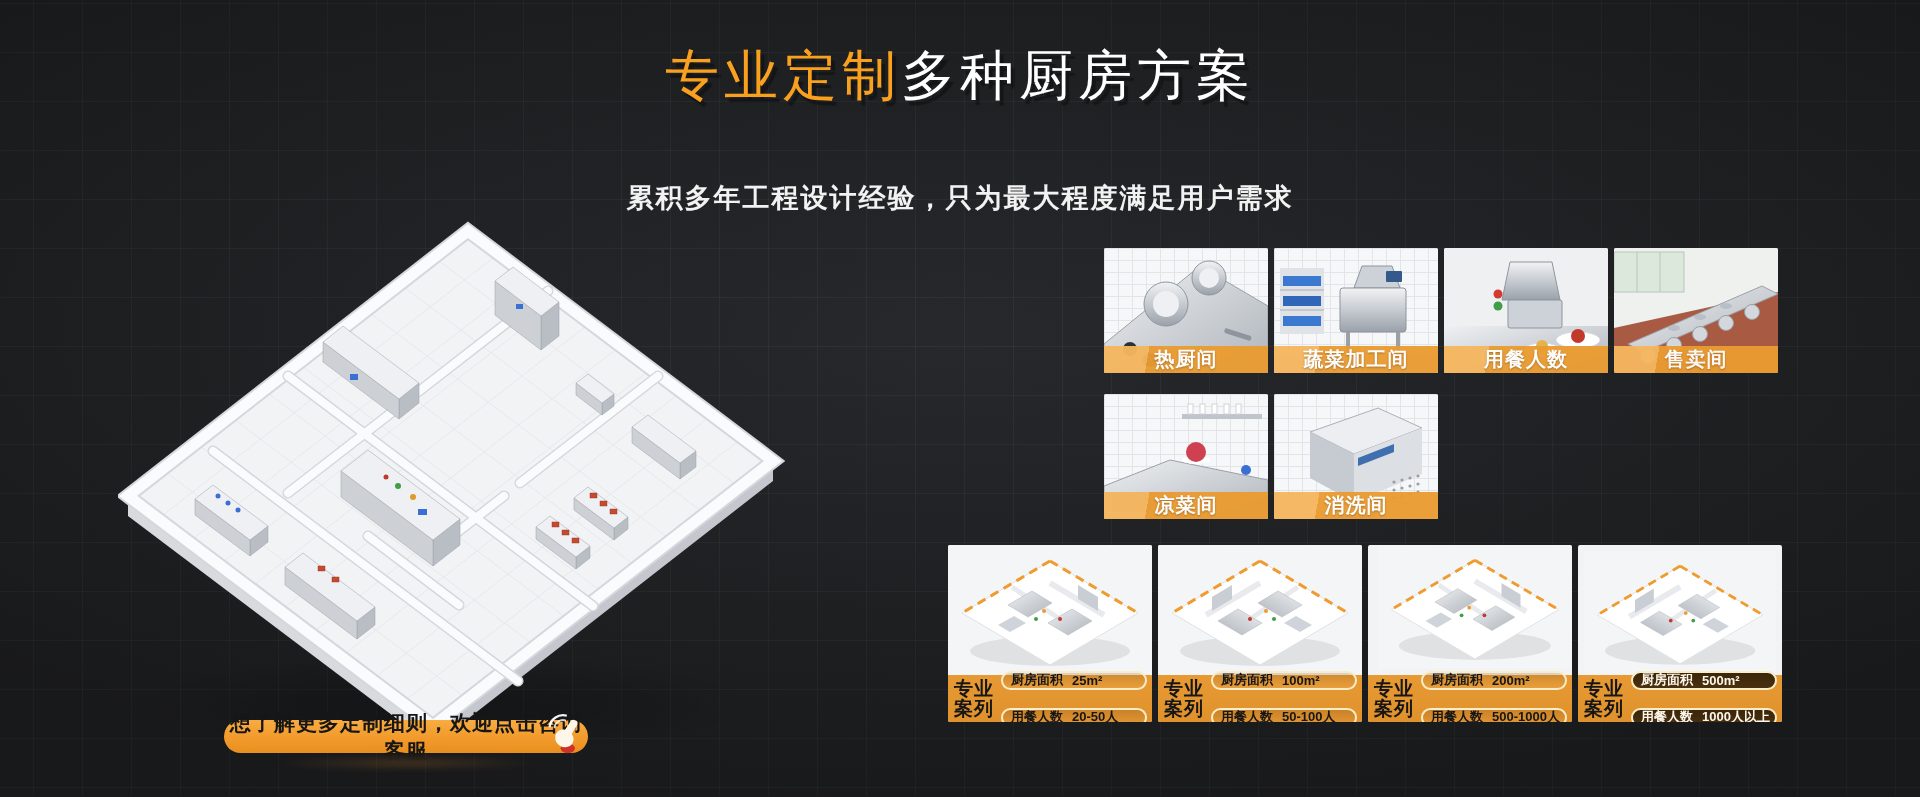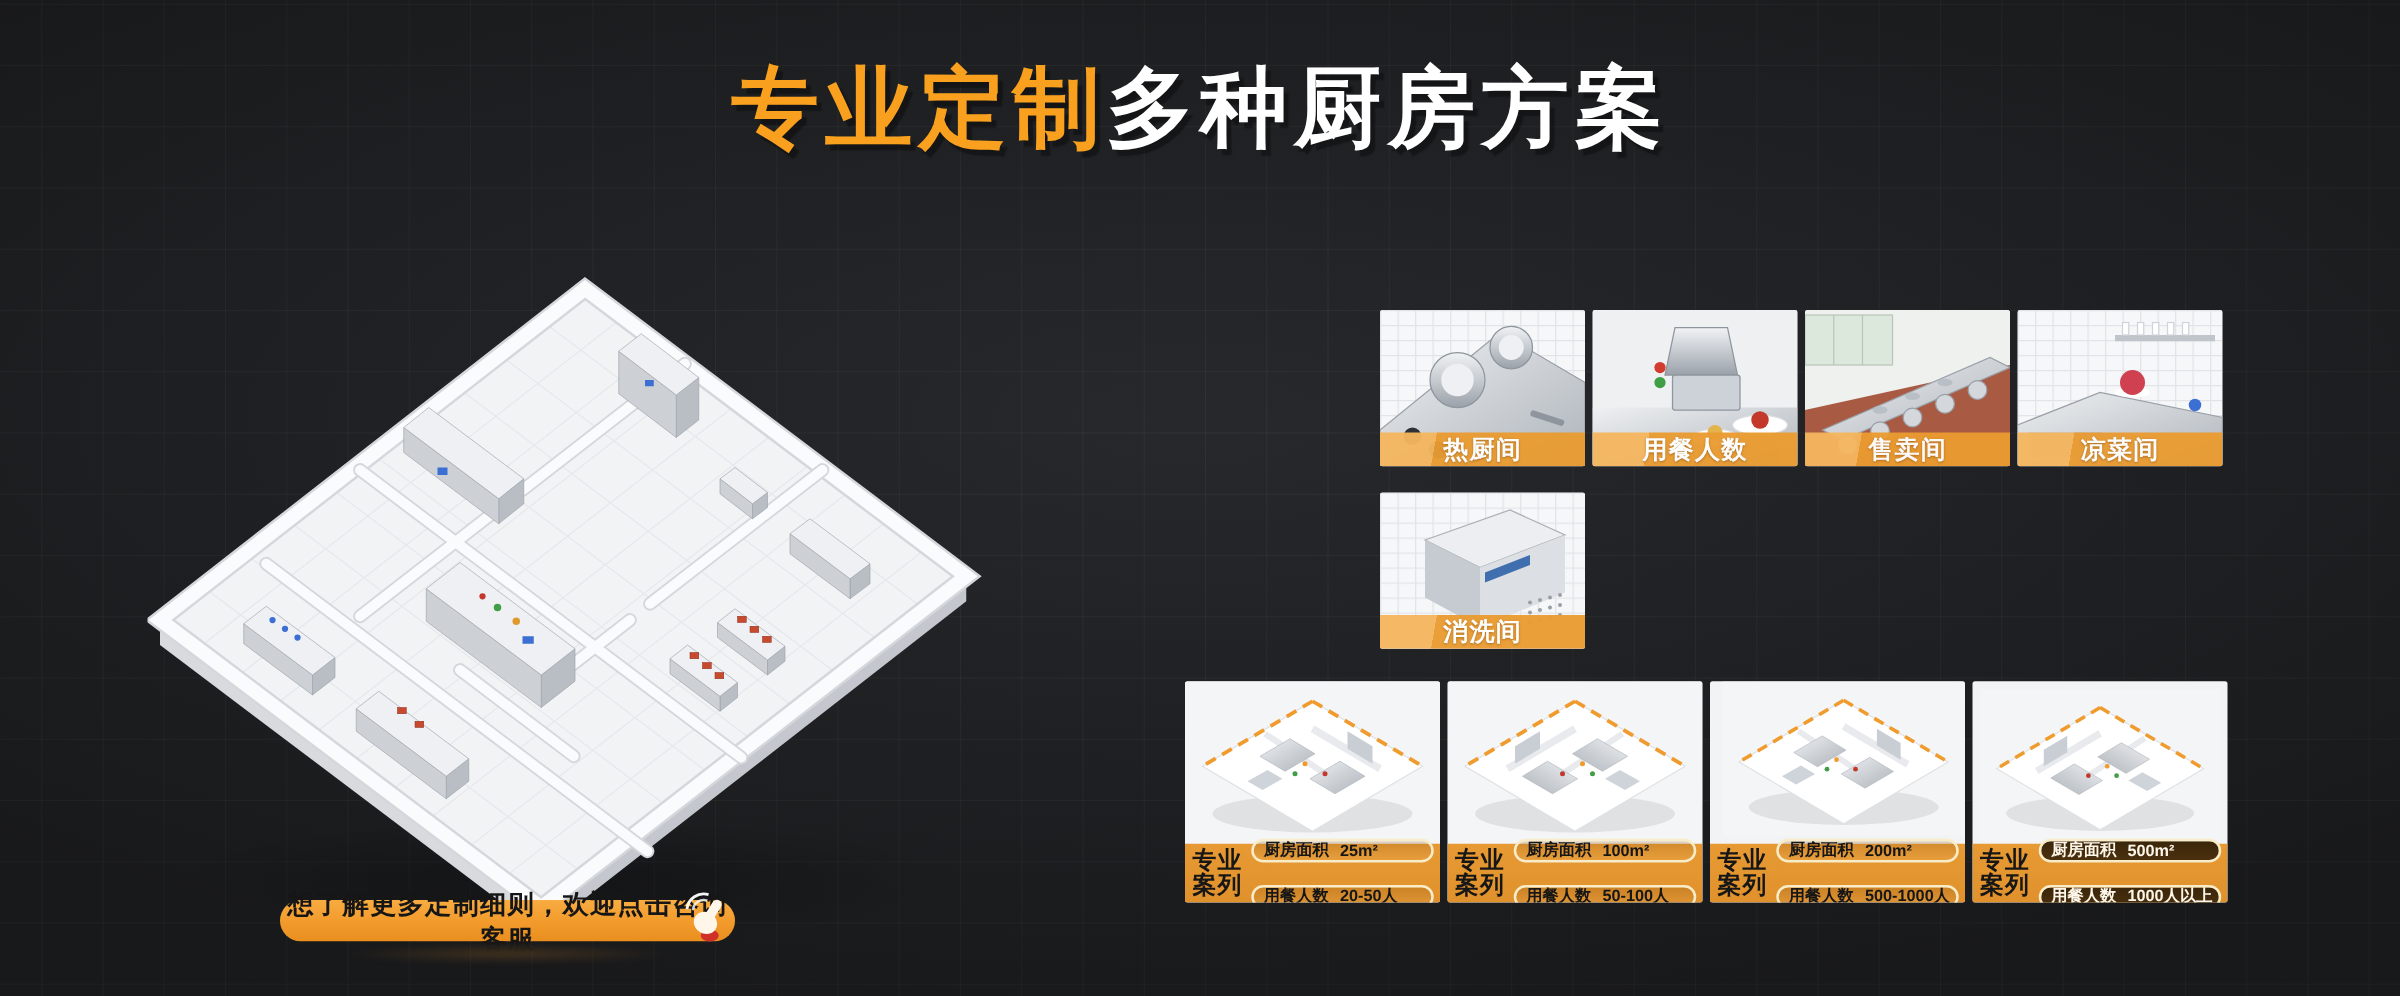--- a/index.html
+++ b/index.html
@@ -14,21 +14,21 @@
     background:
       linear-gradient(rgba(255,255,255,.045) 1px, transparent 1px) 0 3px/49px 49px,
       linear-gradient(90deg, rgba(255,255,255,.045) 1px, transparent 1px) 33px 0/49px 49px,
       var(--bg);
   }
   .stage::before{content:'';position:absolute;inset:0;
     background:radial-gradient(ellipse 70% 60% at 50% 42%, rgba(255,255,255,.02), rgba(0,0,0,.30));
     pointer-events:none;}
   
   .hero-title{position:absolute;top:40px;left:0;width:100%;text-align:center;
-    font-size:70px;font-weight:700;letter-spacing:5px;color:var(--text-light);
+    font-size:54px;font-weight:400;letter-spacing:5px;color:var(--text-light);
     text-shadow:4px 5px 1px rgba(0,0,0,.35);white-space:nowrap;}
   .hero-title .hl{color:var(--accent);}
   .hero-sub{position:absolute;top:180px;left:0;width:100%;text-align:center;
     font-size:27px;font-weight:600;letter-spacing:2px;color:#F2F2F2;}
   
   .floorplan{position:absolute;left:118px;top:206px;width:680px;height:550px;}
   
   .cta{position:absolute;left:224px;top:720px;width:364px;height:33px;border:0;cursor:pointer;
     border-radius:17px;background:linear-gradient(180deg,#F8AC41,var(--button-orange) 55%,#E88F1F);
     display:flex;align-items:center;justify-content:center;
@@ -104,20 +104,21 @@
         <circle cx="112" cy="74" r="2" fill="#c2392c"></circle>
         <circle cx="88" cy="74" r="2" fill="#3f9e46"></circle>
     </symbol>
   </defs>
 </svg>
 
 <div class="stage">
 
   <h1 class="hero-title"><span class="hl">专业定制</span><span>多种厨房方案</span></h1>
 
+  <p class="hero-sub">累积多年工程设计经验，只为最大程度满足用户需求</p>
 
   <svg class="floorplan" viewBox="0 0 680 550">
     <ellipse cx="330" cy="498" rx="318" ry="50" fill="url(#gShadow)" opacity=".55"></ellipse>
     <polygon points="10,290 315,520 315,540 10,310" fill="#d8dade"></polygon>
     <polygon points="315,520 655,255 655,275 315,540" fill="#c4c8ce"></polygon>
     <polygon points="350,25 655,255 315,520 10,290" fill="#f2f3f5"></polygon>
     <clipPath id="fpClip">
         <polygon points="350,25 655,255 315,520 10,290"></polygon>
       </clipPath>
     <g clip-path="url(#fpClip)" stroke="#e6e8ec" stroke-width="1">
@@ -210,20 +211,36 @@
           <circle cx="62" cy="56" r="13" fill="#eef0f3"></circle>
         <circle cx="105" cy="30" r="17" fill="url(#gSteel)" stroke="#8f959d"></circle>
           <circle cx="105" cy="30" r="10" fill="#eef0f3"></circle>
         <circle cx="26" cy="101" r="7" fill="#2e3237"></circle>
           <circle cx="46" cy="112" r="7" fill="#2e3237"></circle>
         <rect x="120" y="84" width="28" height="5" rx="2" fill="#8f959d" transform="rotate(18 134 86)"></rect>
       </svg>
       <span class="tile-label">热厨间</span>
     </div>
 
+    <div class="tile">
+      <svg class="tile-art" viewBox="0 0 164 125">
+        <rect width="164" height="125" fill="url(#pTile)"></rect>
+        <rect y="108" width="164" height="17" fill="#e6e8eb"></rect>
+        <rect x="6" y="20" width="44" height="66" fill="#dfe2e6"></rect>
+          <path d="M6 42H50M6 62H50" stroke="#aab0b7"></path>
+        <rect x="9" y="28" width="38" height="10" fill="#3b78cf"></rect>
+          <rect x="9" y="48" width="38" height="10" fill="#2f66b8"></rect>
+          <rect x="9" y="68" width="38" height="10" fill="#3b78cf"></rect>
+        <polygon points="88,18 118,18 126,40 80,40" fill="#cdd2d8" stroke="#8f959d"></polygon>
+        <rect x="66" y="40" width="66" height="44" rx="3" fill="url(#gSteel)" stroke="#8f959d"></rect>
+        <rect x="112" y="23" width="16" height="11" rx="1" fill="#345a8c"></rect>
+        <path d="M74 84V108M124 84V108" stroke="#9aa0a8" stroke-width="4"></path>
+      </svg>
+      <span class="tile-label">蔬菜加工间</span>
+    </div>
 
     <div class="tile">
       <svg class="tile-art" viewBox="0 0 164 125">
         <rect width="164" height="125" fill="#eef0f2"></rect>
         <rect y="78" width="164" height="47" fill="url(#gSteelD)"></rect>
         <polygon points="66,14 108,14 116,52 58,52" fill="url(#gSteel)" stroke="#8f959d"></polygon>
         <rect x="64" y="52" width="54" height="28" rx="2" fill="#cdd2d8" stroke="#8f959d"></rect>
         <circle cx="54" cy="46" r="4.5" fill="#d23b2e"></circle>
           <circle cx="54" cy="58" r="4.5" fill="#3f9e46"></circle>
         <ellipse cx="134" cy="92" rx="22" ry="8" fill="#fff" stroke="#d8dadf"></ellipse>

